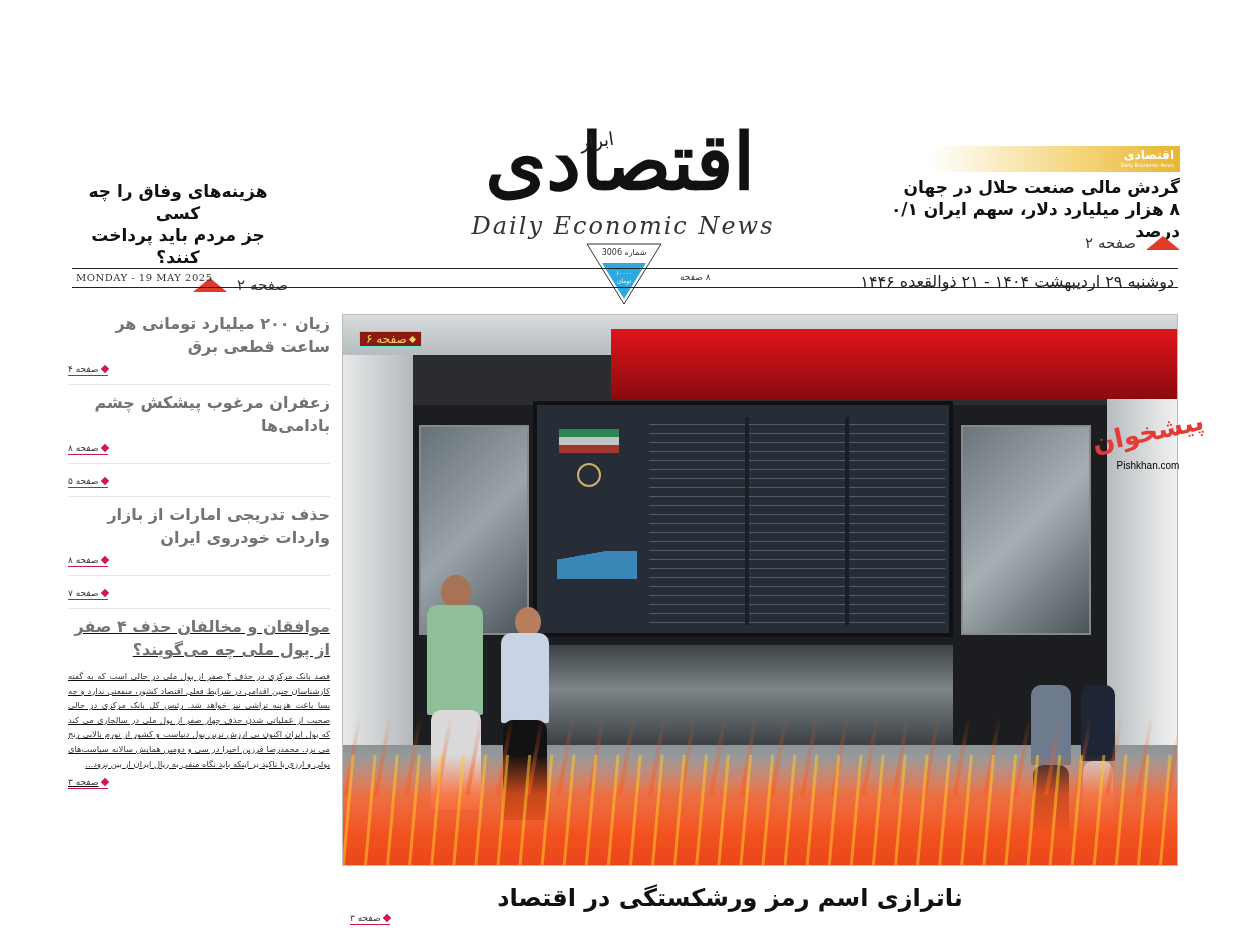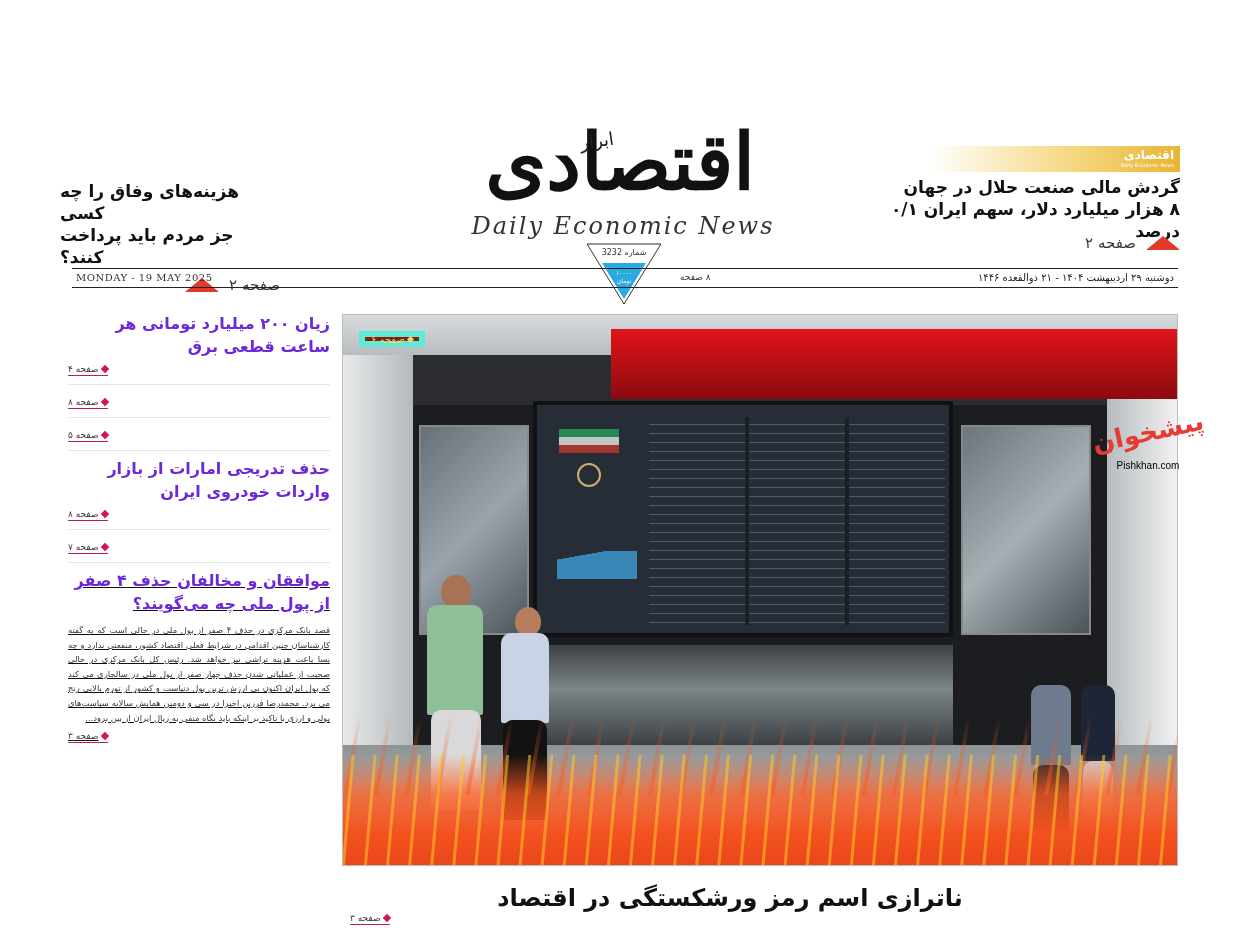--- a/index.html
+++ b/index.html
@@ -22,38 +22,38 @@
   
   .promo-right { position: absolute; left: 880px; top: 146px; width: 300px; height: 110px; direction: rtl; text-align: right; }
   .promo-bar { position: absolute; right: 0; top: 0; width: 250px; height: 26px;
                background: linear-gradient(to left, #e8b534 0%, #f4d57a 40%, rgba(255,255,255,0) 100%); }
   .promo-bar-logo { position: absolute; right: 6px; top: 2px; font-size: 12px; color: #fff; font-weight: bold; }
   .promo-bar-sub { position: absolute; right: 6px; top: 16px; font-size: 5px; color: #fff; }
   .promo-line { font-size: 17px; font-weight: bold; line-height: 22px; color: #111; }
   .promo-right .promo-lines { position: absolute; right: 0; top: 30px; width: 300px; }
   .promo-right .page-ref { position: absolute; right: 0; top: 88px; }
 
-  .promo-left { position: absolute; left: 60px; top: 180px; width: 220px; direction: rtl; text-align: left; }
+  .promo-left { position: absolute; left: 68px; top: 180px; width: 220px; direction: rtl; text-align: center; }
   .promo-left .promo-line { font-size: 17px; line-height: 22px; }
   .promo-left .page-ref { margin-top: 8px; }
 
   .page-ref { display: flex; align-items: center; direction: rtl; gap: 10px; }
   .page-ref .tri { width: 0; height: 0; border-left: 17px solid transparent; border-right: 17px solid transparent; border-bottom: 14px solid #e23a2a; }
   .page-ref .txt { font-size: 15px; color: #333; }
 
   
   .band { position: absolute; left: 72px; top: 268px; width: 1106px; height: 20px; border-top: 1px solid #222; border-bottom: 1px solid #222; }
   .date-en { position: absolute; left: 4px; top: 3px; font-family: "DejaVu Serif", serif; font-size: 10px; color: #333; letter-spacing: 0.5px; }
-  .date-fa { position: absolute; right: 4px; top: 3px; font-size: 10px; color: #222; direction: rtl; }
+  .date-fa { position: absolute; right: 4px; top: 3px; font-size: 16px; color: #222; direction: rtl; }
   .pages-count { position: absolute; left: 608px; top: 3px; font-size: 9px; color: #333; direction: rtl; }
 
   
   .left-col { position: absolute; left: 68px; top: 306px; width: 262px; direction: rtl; }
   .story { border-bottom: 1px solid #e6e6e6; padding: 6px 0 8px 0; text-align: right; }
-  .story h3 { font-size: 16px; font-weight: bold; line-height: 23px; color: #6d28d9; }
+  .story h3 { font-size: 16px; font-weight: bold; line-height: 23px; color: #737373; }
   .story .ref { display: flex; justify-content: flex-end; margin-top: 6px; }
   .ref-tag { display: inline-flex; direction: rtl; align-items: center; gap: 3px; font-size: 9px; color: #333; border-bottom: 1px solid #c4184e; padding-bottom: 1px; }
   .ref-tag .dot { width: 6px; height: 6px; background: #d0174e; transform: rotate(45deg); }
   .story p { font-size: 8.4px; line-height: 14.6px; color: #333; text-align: justify; margin-top: 8px; }
 
   
   .photo { position: absolute; left: 342px; top: 314px; width: 836px; height: 552px; border: 1px solid #bbb; overflow: hidden; background: #1b1d20; }
   .ph-sky { position: absolute; left: 0; top: 0; width: 836px; height: 40px; background: linear-gradient(#d8dcdf, #b7bcbf); }
   .ph-left-wall { position: absolute; left: 0; top: 40px; width: 70px; height: 440px; background: linear-gradient(to right, #e7e9ea, #b5b9bb); }
   .ph-right-wall { position: absolute; right: 0; top: 40px; width: 70px; height: 440px; background: linear-gradient(to left, #f0f1f2, #b8bcbe); }
@@ -86,22 +86,22 @@
               repeating-linear-gradient(95deg, rgba(255,200,40,0.0) 0 8px, rgba(255,200,40,0.55) 9px 11px, rgba(255,200,40,0) 12px 22px),
               linear-gradient(rgba(255,120,40,0) 0%, rgba(255,90,30,0.75) 35%, #f2521f 70%, #e9461a 100%); }
   .ph-fire-tips { position: absolute; left: 0; top: 400px; width: 836px; height: 80px;
                   background: repeating-linear-gradient(100deg, transparent 0 14px, rgba(245,95,30,0.6) 15px 18px, transparent 19px 30px);
                   -webkit-mask-image: linear-gradient(transparent, #000); mask-image: linear-gradient(transparent, #000); }
 
   .headline-banner { position: absolute; left: 268px; top: 14px; width: 566px; height: 70px;
                      background: linear-gradient(#e0131a, #8b0b0f); }
   .headline { position: absolute; left: 268px; top: 14px; width: 556px; height: 70px; direction: rtl; text-align: right;
               font-size: 38px; font-weight: bold; color: #ffe600; line-height: 70px; text-shadow: 2px 2px 0 #3a0000; letter-spacing: -1px; }
-  .photo-ref { position: absolute; left: 16px; top: 16px; height: 16px; padding: 0 6px; background: #8b1a10; border: 6px solid #5eead4;
-               display: flex; align-items: center; gap: 3px; direction: rtl; font-size: 10px; color: #f7d36a; }
+  .photo-ref { position: absolute; left: 16px; top: 16px; height: 16px; padding: 0 6px; background: #8b1a10; border: 1px solid #5eead4;
+               display: flex; align-items: center; gap: 3px; direction: rtl; font-size: 12px; color: #f7d36a; }
   .photo-ref .dot { width: 5px; height: 5px; background: #f7d36a; transform: rotate(45deg); }
 
   .watermark { position: absolute; left: 1088px; top: 404px; width: 120px; height: 90px; text-align: center; }
   .wm-fa { font-size: 26px; font-weight: bold; color: #e53b33; direction: rtl; line-height: 56px; transform: rotate(-12deg); }
   .wm-en { font-family: "Liberation Sans", sans-serif; font-size: 10px; font-weight: normal; color: #000000; }
 
   
   .bottom-headline { position: absolute; left: 470px; top: 884px; width: 520px; direction: rtl; text-align: center;
                      font-size: 24px; font-weight: bold; color: #111; }
   .bottom-ref { position: absolute; left: 350px; top: 906px; }
@@ -113,21 +113,21 @@
   <div class="logo-fa">اقتصادی</div>
   <div class="logo-sub">ابرار</div>
   <div class="logo-en">Daily Economic News</div>
 </div>
 
 <div class="issue-badge">
   <svg width="76" height="62" viewBox="0 0 76 62">
     <polygon points="1,1 75,1 38,61" fill="#ffffff" stroke="#333" stroke-width="1"></polygon>
     <polygon points="16,20 60,20 38,56" fill="#2ba9e0"></polygon>
   </svg>
-  <div class="issue-no">شماره 3232</div>
+  <div class="issue-no">شماره 3006</div>
   <div class="price">
     <div>۱۰۰۰۰</div>
     <div>تومان</div>
   </div>
 </div>
 
 <div class="promo-right">
   <div class="promo-bar">
     <div class="promo-bar-logo">اقتصادی</div>
     <div class="promo-bar-sub">Daily Economic News</div>
@@ -161,20 +161,21 @@
   <div class="story">
     <h3>زیان ۲۰۰ میلیارد تومانی هر ساعت قطعی برق</h3>
     <div class="ref">
         <span class="ref-tag">
           <span class="dot"></span>
           <span>صفحه ۴</span>
         </span>
       </div>
   </div>
   <div class="story">
+    <h3>زعفران مرغوب پیشکش چشم بادامی‌ها</h3>
     <div class="ref">
         <span class="ref-tag">
           <span class="dot"></span>
           <span>صفحه ۸</span>
         </span>
       </div>
   </div>
   <div class="story">
     <div class="ref">
         <span class="ref-tag">

